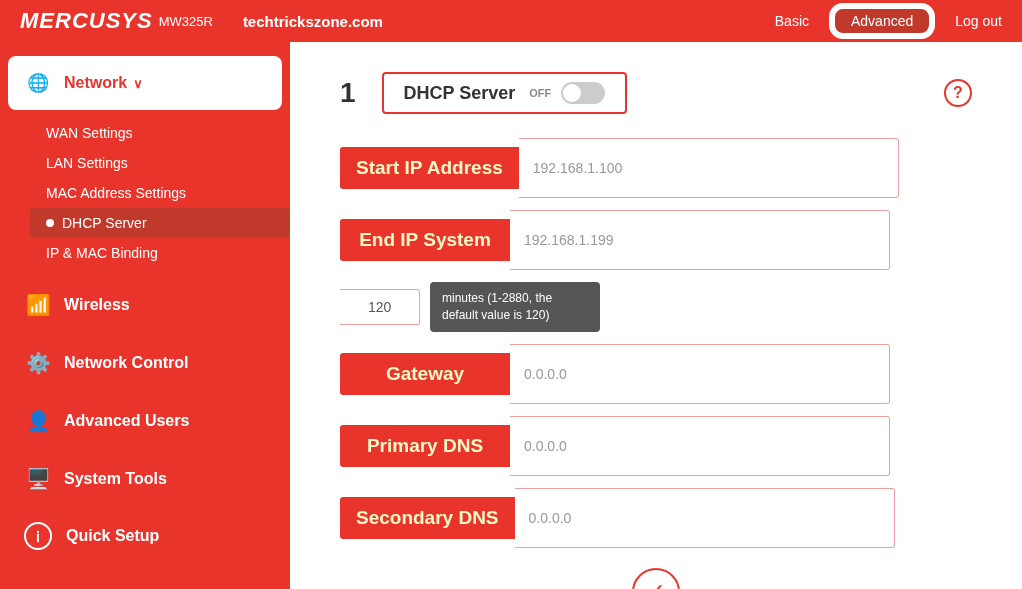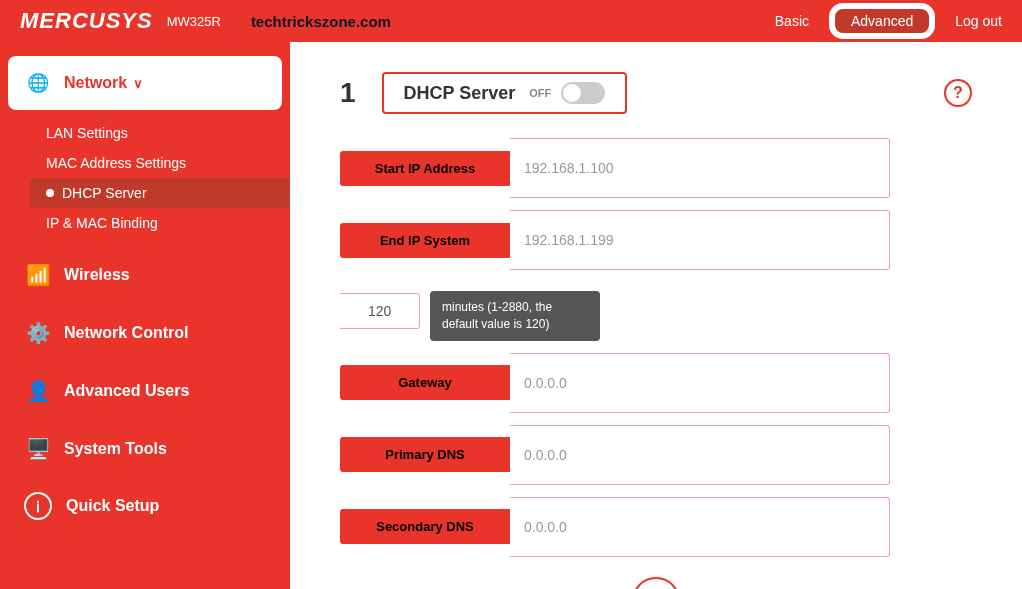--- a/index.html
+++ b/index.html
@@ -10,36 +10,35 @@
       background: #e8342a;
       display: flex;
       align-items: center;
       padding: 0 20px;
       height: 42px;
       flex-shrink: 0;
     }
     .header-logo {
       display: flex;
       align-items: center;
-      gap: 8px;
     }
     .logo-text {
       color: white;
       font-size: 22px;
       font-weight: 900;
       letter-spacing: 1px;
       font-style: italic;
     }
     .logo-model {
       color: white;
       font-size: 13px;
       margin-left: 6px;
     }
     .header-site {
-      color: #0f172a;
+      color: #ffffff;
       font-size: 15px;
       font-weight: bold;
       margin-left: 30px;
     }
     .header-nav {
       margin-left: auto;
       display: flex;
       align-items: center;
       gap: 20px;
     }
@@ -200,22 +199,22 @@
     }
 
     
     .form-row {
       display: flex;
       align-items: center;
       margin-bottom: 12px;
     }
     .form-label {
       background: #e8342a;
-      color: #000000;
-      font-size: 13px;
+      color: #fef9c3;
+      font-size: 19px;
       font-weight: bold;
       padding: 10px 16px;
       min-width: 170px;
       text-align: center;
       border-radius: 3px 0 0 3px;
       flex-shrink: 0;
     }
     .form-input {
       border: 1.5px solid #f0a0a0;
       padding: 21px 14px;
@@ -239,21 +238,20 @@
     }
     .tooltip-box {
       background: #555;
       color: white;
       font-size: 12px;
       padding: 8px 12px;
       border-radius: 4px;
       margin-left: 10px;
       max-width: 170px;
       line-height: 1.4;
-      margin-top: 9px;
     }
 
     
     .save-container {
       display: flex;
       flex-direction: column;
       align-items: center;
       margin-top: 20px;
     }
     .save-icon {
@@ -302,20 +300,23 @@
   <div class="sidebar">
 
     <div class="sidebar-section">
       <div class="sidebar-main-item active">
         <span class="icon net-icon">🌐</span>
         <span>Network</span>
         <span style="margin-left:6px; font-size:13px;">∨</span>
       </div>
       <div class="sidebar-sub-items">
         <div class="sidebar-sub-item">
+          <span>WAN Settings</span>
+        </div>
+        <div class="sidebar-sub-item">
           <span>LAN Settings</span>
         </div>
         <div class="sidebar-sub-item">
           <span>MAC Address Settings</span>
         </div>
         <div class="sidebar-sub-item active">
           <span class="dot"></span>
           <span>DHCP Server</span>
         </div>
         <div class="sidebar-sub-item">

